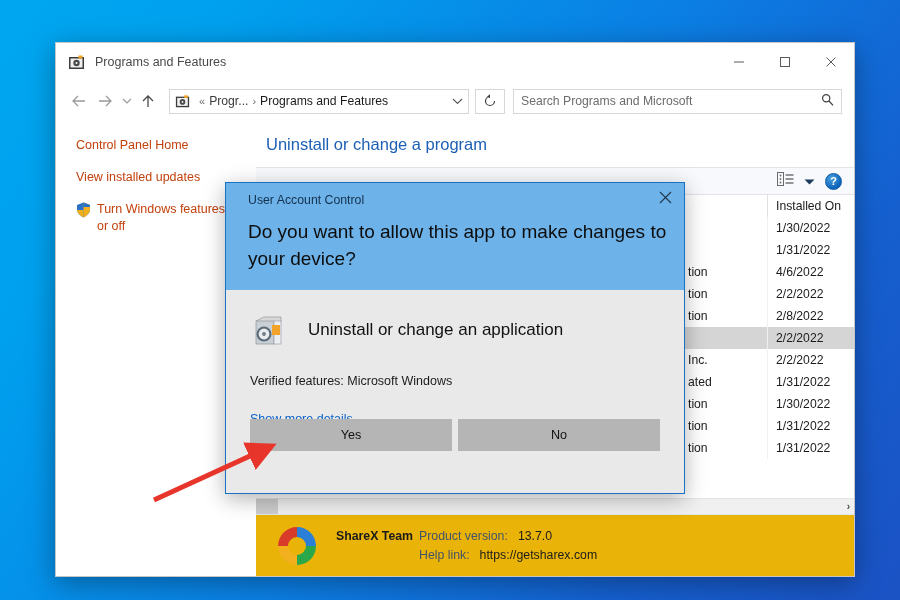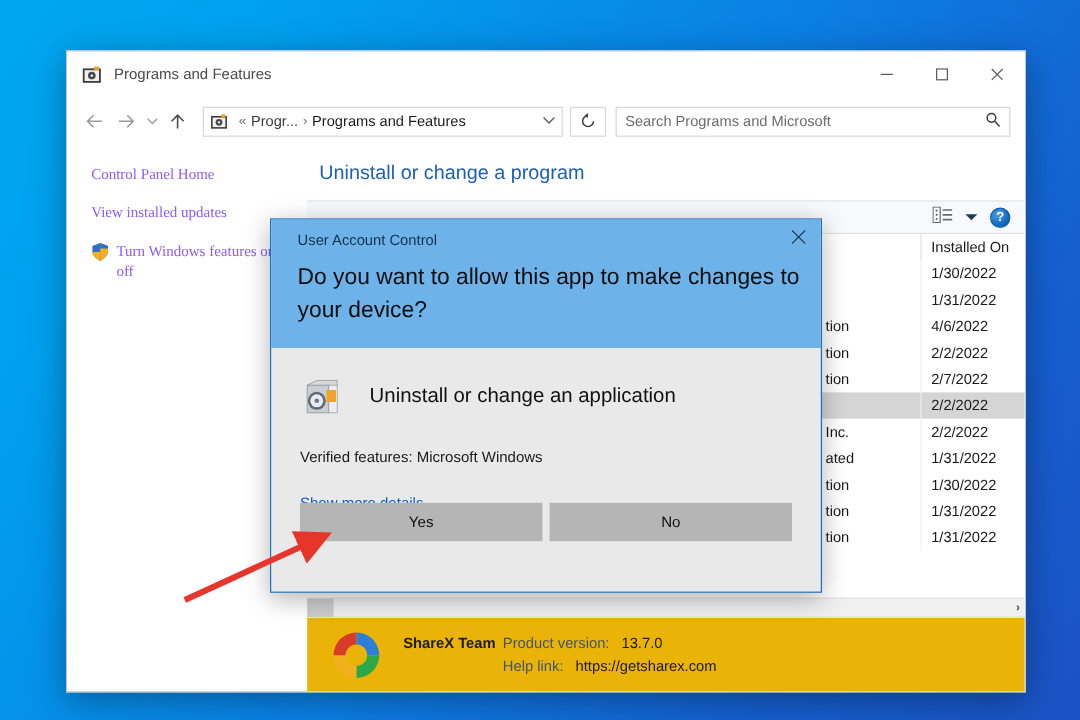--- a/index.html
+++ b/index.html
@@ -55,21 +55,21 @@
   }
   .searchbox {
     margin-left:8px; flex:1; height:25px; border:1px solid #d7d7d7; background:#fff;
     display:flex; align-items:center; padding:0 7px; font-size:12.2px; color:#6c6c6c;
   }
   .searchbox .sicon { margin-left:auto; color:#3c3c3c; font-size:12px; }
 
   
   .ex-body { display:flex; height:calc(100% - 78px); }
   .sidebar { width:200px; background:#fff; padding:16px 0 0 20px; }
-  .side-link { font-size:12.5px; color:#8b5cf6; line-height:17px; margin-bottom:15px; cursor:pointer;font-family:Liberation Serif, serif; }
+  .side-link { font-size:12.5px; color:#c2410c; line-height:17px; margin-bottom:15px; cursor:pointer; }
   .side-link.with-icon { display:flex; gap:6px; }
   .shield { flex:0 0 15px; width:15px; height:16px; margin-top:1px; }
 
   .content { flex:1; position:relative; background:#fff; padding:14px 0 0 0; }
   .content h1 { font-size:16.5px; font-weight:400; color:#1d5fb5; padding-left:10px; }
   .content .sub { font-size:12.2px; color:#1b1b1b; margin-top:12px; padding-left:10px; }
 
   .toolbar {
     margin-top:13px; height:28px; border-top:1px solid #e3e3e3; border-bottom:1px solid #e3e3e3;
     background:#f7f9fc; display:flex; align-items:center; justify-content:flex-end; padding-right:12px; gap:10px;
@@ -301,21 +301,21 @@
             <span class="col-date">4/6/2022</span>
           </div>
           <div class="listrow">
             <span class="col-name"></span>
             <span class="col-pub">tion</span>
             <span class="col-date">2/2/2022</span>
           </div>
           <div class="listrow">
             <span class="col-name"></span>
             <span class="col-pub">tion</span>
-            <span class="col-date">2/7/2022</span>
+            <span class="col-date">2/8/2022</span>
           </div>
           <div class="listrow sel">
             <span class="col-name"></span>
             <span class="col-pub"></span>
             <span class="col-date">2/2/2022</span>
           </div>
           <div class="listrow">
             <span class="col-name"></span>
             <span class="col-pub">Inc.</span>
             <span class="col-date">2/2/2022</span>

